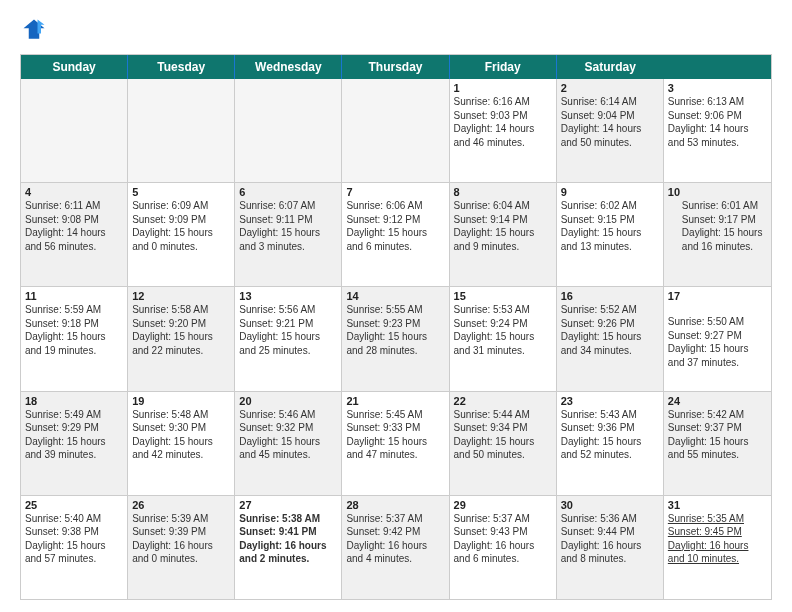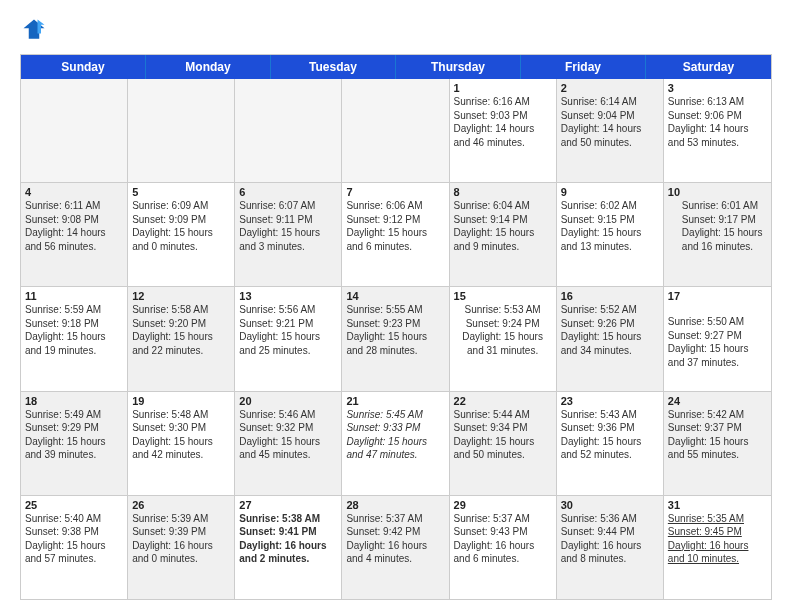--- a/index.html
+++ b/index.html
@@ -53,22 +53,22 @@
       color: #444;
     }
     .calendar {
       flex: 1;
       display: flex;
       flex-direction: column;
       border: 1px solid #ccc;
     }
     .cal-header {
       display: grid;
-      grid-template-columns: repeat(6, 1fr);
-      background: #1d4ed8;
+      grid-template-columns: repeat(7, 1fr);
+      background: #0f766e;
     }
     .cal-header-cell {
       color: #fff;
       font-size: 12px;
       font-weight: bold;
       padding: 5px 4px;
       text-align: center;
       border-right: 1px solid #1976d2;
     }
     .cal-header-cell:last-child { border-right: none; }
@@ -125,22 +125,22 @@
     </div>
     <div class="title-block">
       <div class="month-title"></div>
       <div class="location"></div>
     </div>
   </div>
 
   <div class="calendar">
     <div class="cal-header">
     <div class="cal-header-cell">Sunday</div>
-        <div class="cal-header-cell">Monday</div>
         <div class="cal-header-cell">Tuesday</div>
+        <div class="cal-header-cell">Wednesday</div>
         <div class="cal-header-cell">Thursday</div>
         <div class="cal-header-cell">Friday</div>
         <div class="cal-header-cell">Saturday</div>
       </div>
     <div class="cal-body">
     <div class="cal-row">
           <div class="cal-cell empty"></div>
           <div class="cal-cell empty"></div>
           <div class="cal-cell empty"></div>
           <div class="cal-cell empty"></div>
@@ -241,21 +241,21 @@
           </div>
           <div class="cal-cell shaded">
             <div class="day-num">14</div>
             <div class="cell-text" style="white-space: pre-line;">Sunrise: 5:55 AM
 Sunset: 9:23 PM
 Daylight: 15 hours
 and 28 minutes.</div>
           </div>
           <div class="cal-cell">
             <div class="day-num">15</div>
-            <div class="cell-text" style="white-space: pre-line; text-align: center;">Sunrise: 5:53 AM
+            <div class="cell-text" style="white-space: pre-line;">Sunrise: 5:53 AM
 Sunset: 9:24 PM
 Daylight: 15 hours
 and 31 minutes.</div>
           </div>
           <div class="cal-cell shaded">
             <div class="day-num">16</div>
             <div class="cell-text" style="white-space: pre-line;">Sunrise: 5:52 AM
 Sunset: 9:26 PM
 Daylight: 15 hours
 and 34 minutes.</div>
@@ -285,21 +285,21 @@
           </div>
           <div class="cal-cell shaded">
             <div class="day-num">20</div>
             <div class="cell-text" style="white-space: pre-line;">Sunrise: 5:46 AM
 Sunset: 9:32 PM
 Daylight: 15 hours
 and 45 minutes.</div>
           </div>
           <div class="cal-cell">
             <div class="day-num">21</div>
-            <div class="cell-text" style="white-space: pre-line; font-style: italic;">Sunrise: 5:45 AM
+            <div class="cell-text" style="white-space: pre-line;">Sunrise: 5:45 AM
 Sunset: 9:33 PM
 Daylight: 15 hours
 and 47 minutes.</div>
           </div>
           <div class="cal-cell shaded">
             <div class="day-num">22</div>
             <div class="cell-text" style="white-space: pre-line;">Sunrise: 5:44 AM
 Sunset: 9:34 PM
 Daylight: 15 hours
 and 50 minutes.</div>

